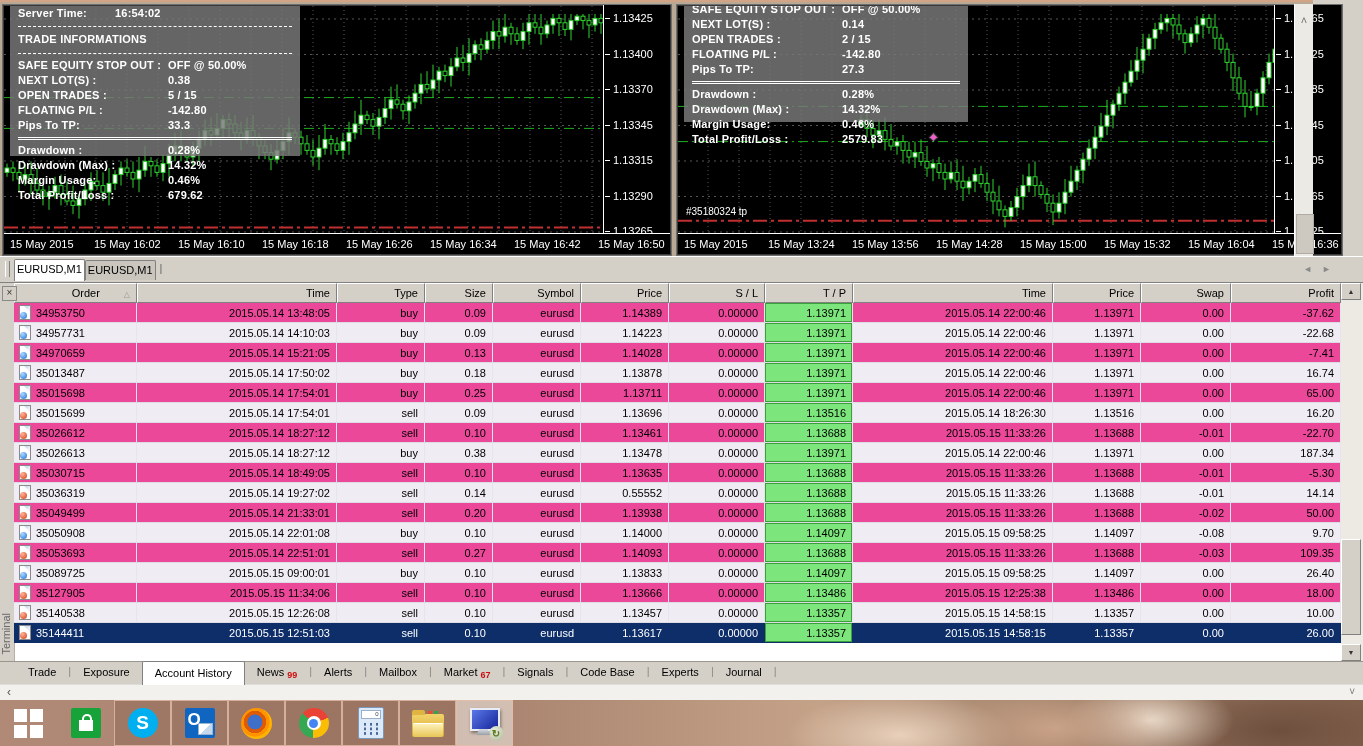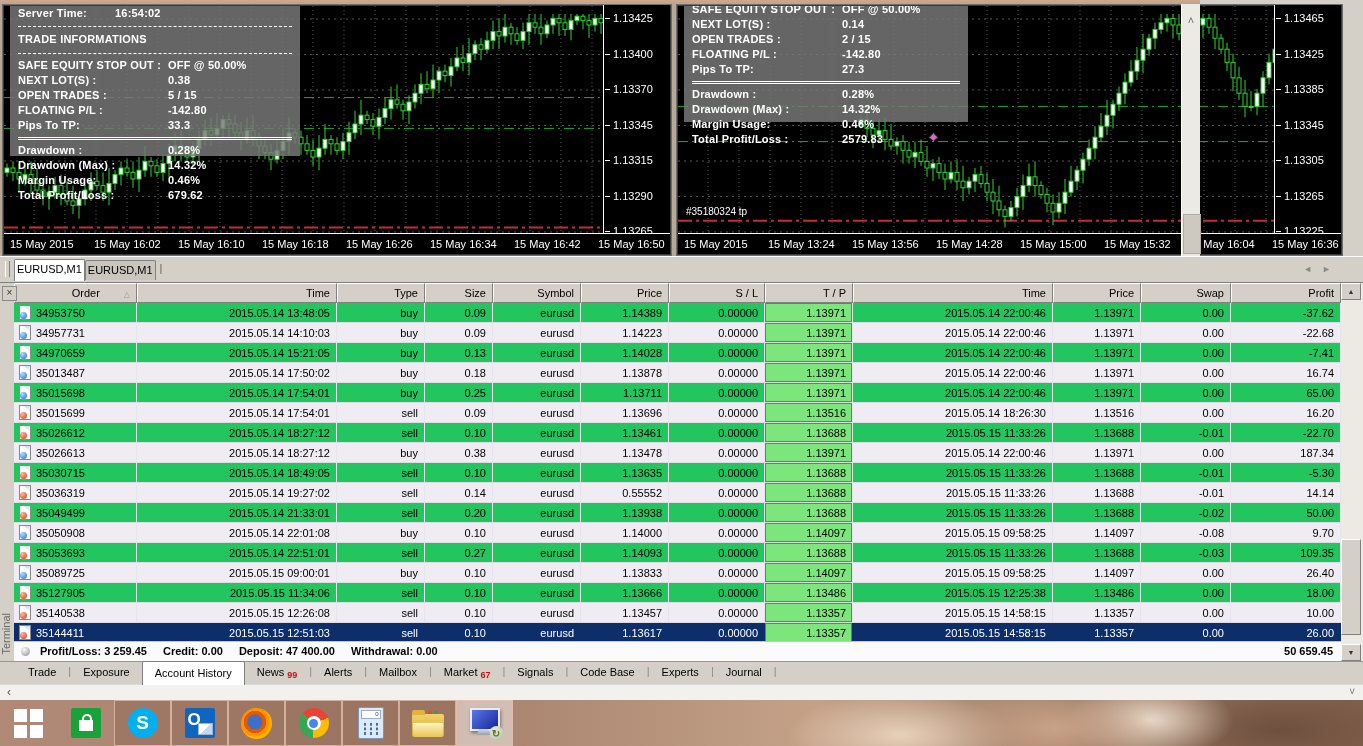--- a/index.html
+++ b/index.html
@@ -1,19 +1,19 @@
 <!DOCTYPE html>
 <html><head>
 <meta charset="utf-8">
 <style>
   html,body{margin:0;padding:0;background:#888}
   .screen{position:relative;width:1363px;height:746px;overflow:hidden;background:#d4d0c8;
           font-family:"Liberation Sans",sans-serif;font-size:11px;color:#000;user-select:none}
   
-  .charts-area{position:absolute;left:0;top:0;width:1200px;height:256px;background:#b8a894;border-top:2px solid #d2a589;box-sizing:border-box}
+  .charts-area{position:absolute;left:0;top:0;width:1313px;height:256px;background:#b8a894;border-top:2px solid #d2a589;box-sizing:border-box}
   .chart-win{position:absolute;top:2px;height:252px;background:#000;border:1px solid #6e6e6e;box-sizing:border-box;box-shadow:inset 0 0 0 1px #3a3a3a}
   #chartL{left:2px;width:670px}
   #chartR{left:676px;width:667px}
   .plot{position:absolute;left:1px;top:1px;bottom:21px;right:67px;overflow:hidden}
   .cnv{position:absolute;left:0;top:0}
   .paxis{position:absolute;top:0;bottom:21px;right:1px;width:66px;background:#000;border-left:1px solid #fff;color:#fff}
   .paxis span{position:absolute;left:9px;white-space:nowrap;font-size:11px}
   .paxis span:before{content:"";position:absolute;left:-8px;top:6px;width:5px;height:1px;background:#fff}
   .taxis{position:absolute;left:1px;right:1px;bottom:1px;height:20px;background:#000;border-top:1px solid #fff;color:#fff}
   .taxis span{position:absolute;top:4px;white-space:nowrap;font-size:11px}
@@ -48,21 +48,21 @@
             --cols:123px 200px 88px 68px 88px 88px 96px 88px 200px 88px 90px 110px}
   .tclose{position:absolute;left:2px;top:3px;width:13px;height:13px;background:#d4d0c8;border:1px solid #8a8a8a;line-height:11px;text-align:center;font-size:10px;color:#333;z-index:5}
   .tside{position:absolute;left:0;top:0;bottom:0;width:14px;background:#d4d0c8;border-right:1px solid #b4b0a8}
   .tside span{position:absolute;bottom:6px;left:0;width:14px;writing-mode:vertical-rl;transform:rotate(180deg);color:#6a6a6a;font-size:11px}
   .thead{position:absolute;left:14px;top:0;height:20px;display:grid;grid-template-columns:var(--cols);background:#d4d0c8;box-sizing:border-box}
   .hcell{border-right:1px solid #808080;border-left:1px solid #fff;border-bottom:1px solid #808080;border-top:1px solid #fff;
          padding:3px 6px 0 6px;text-align:right;white-space:nowrap;overflow:hidden;box-sizing:border-box}
   .hcell.first{text-align:right}
   .sortmark{color:#9a9a9a;font-size:8px;margin-left:24px}
   .tbody{position:absolute;left:14px;top:20px;width:1327px}
-  .trow{display:grid;grid-template-columns:var(--cols);height:20px;line-height:20px;background:#22c55e}
+  .trow{display:grid;grid-template-columns:var(--cols);height:20px;line-height:20px;background:#ec4899}
   .trow.alt{background:#efedf3}
   .trow.sel{background:#0d2e69;color:#fff}
   .tcell{padding:0 6px;text-align:right;white-space:nowrap;overflow:hidden;border-right:1px solid #e6e4ec;border-bottom:1px solid #dddbe3;box-sizing:border-box}
   .tcell.c0{text-align:left;padding-left:3px}
   .tcell.tp{background:#7ce67c;box-shadow:inset 0 0 0 1px #3aa03a;color:#000}
   .trow.sel .tcell{border-right-color:#0d2e69;border-bottom-color:#0d2e69}
   .doc{position:relative;display:inline-block;width:10px;height:13px;background:#fff;border:1px solid #8a8a8a;margin:0 5px 0 2px;vertical-align:-3px}
   .doc:before{content:"";position:absolute;top:0;right:0;border:3px solid;border-color:#cfe2f2 #efedf3 transparent transparent}
   .doc:after{content:"";position:absolute;left:0px;bottom:0px;width:7px;height:7px;border-radius:50%}
   .doc.buy:after{background:radial-gradient(circle at 35% 30%,#aed9ff,#1f6fd0)}
@@ -881,24 +881,20 @@
           <div class="tcell c4">eurusd</div>
           <div class="tcell c5">1.13617</div>
           <div class="tcell c6">0.00000</div>
           <div class="tcell c7 tp">1.13357</div>
           <div class="tcell c8">2015.05.15 14:58:15</div>
           <div class="tcell c9">1.13357</div>
           <div class="tcell c10">0.00</div>
           <div class="tcell c11">26.00</div>
         </div>
       </div>
-    <div class="tsummary">
-      <span class="ball"></span><span id="sumItems"><span class="item">Profit/Loss: 3 259.45</span><span class="item">Credit: 0.00</span><span class="item">Deposit: 47 400.00</span><span class="item">Withdrawal: 0.00</span></span>
-      <span class="total">50 659.45</span>
-    </div>
     <div class="tscroll">
       <div class="sbtn up">▲</div>
       <div class="tthumb"></div>
       <div class="sbtn down">▼</div>
     </div>
   </div>
 
   <div class="bottom-tabs" id="bottomTabs"><span class="btab"><span>Trade</span></span><span class="bsep">|</span><span class="btab"><span>Exposure</span></span><span class="btab active"><span>Account History</span></span><span class="btab"><span>News</span><span class="badge">99</span></span><span class="bsep">|</span><span class="btab"><span>Alerts</span></span><span class="bsep">|</span><span class="btab"><span>Mailbox</span></span><span class="bsep">|</span><span class="btab"><span>Market</span><span class="badge">67</span></span><span class="bsep">|</span><span class="btab"><span>Signals</span></span><span class="bsep">|</span><span class="btab"><span>Code Base</span></span><span class="bsep">|</span><span class="btab"><span>Experts</span></span><span class="bsep">|</span><span class="btab"><span>Journal</span></span><span class="bsep">|</span></div>
 
   <div class="hstrip">

